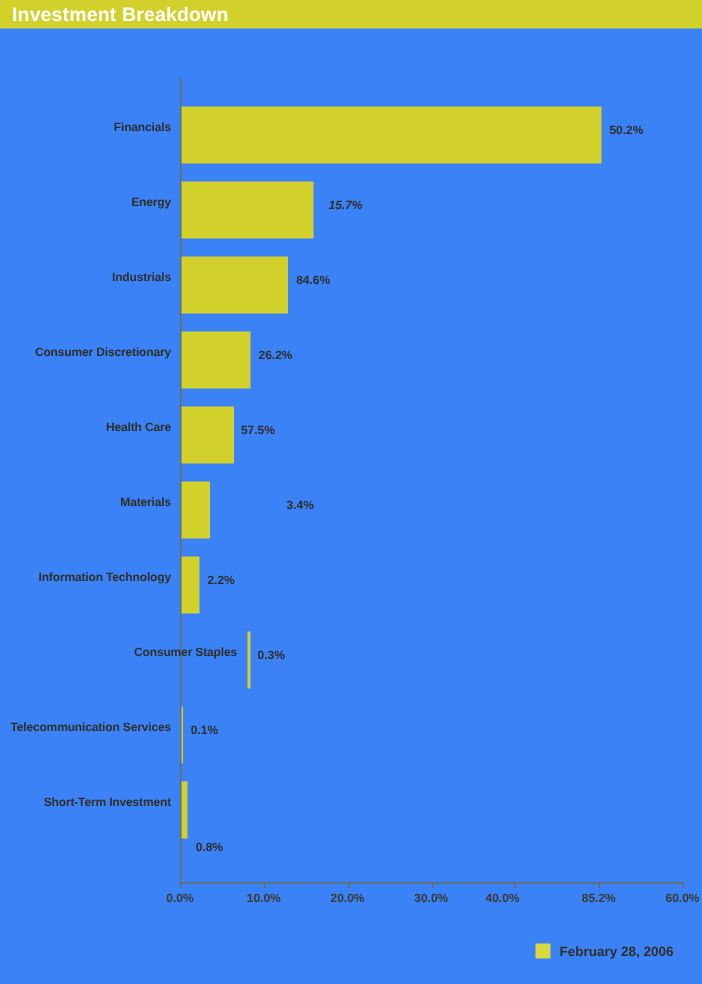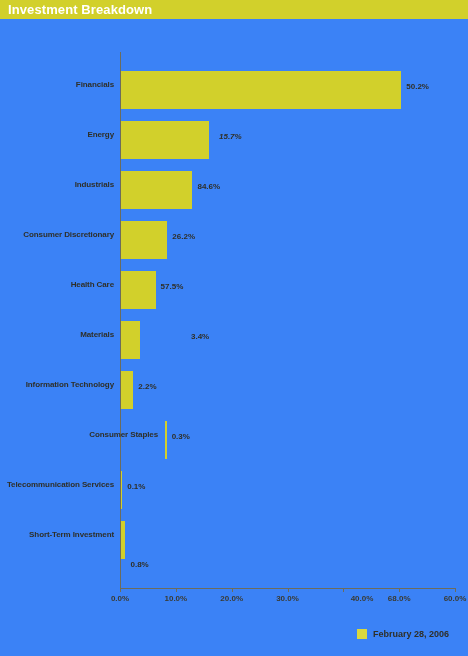--- a/index.html
+++ b/index.html
@@ -168,23 +168,23 @@
     <div id="ticks">
         <div class="tick" style="left: 120px;"></div>
         <div class="tick-label" style="left: 120px;">0.0%</div>
         <div class="tick" style="left: 175.833px;"></div>
         <div class="tick-label" style="left: 175.833px;">10.0%</div>
         <div class="tick" style="left: 231.667px;"></div>
         <div class="tick-label" style="left: 231.667px;">20.0%</div>
         <div class="tick" style="left: 287.5px;"></div>
         <div class="tick-label" style="left: 287.5px;">30.0%</div>
         <div class="tick" style="left: 343.333px;"></div>
-        <div class="tick-label" style="left: 362px;">40.0%</div>
+        <div class="tick-label" style="left: 335px;">40.0%</div>
         <div class="tick" style="left: 399.167px;"></div>
-        <div class="tick-label" style="left: 399.167px;">68.0%</div>
+        <div class="tick-label" style="left: 399.167px;">85.2%</div>
         <div class="tick" style="left: 455px;"></div>
         <div class="tick-label" style="left: 455px;">60.0%</div>
       </div>
     <div id="rows">
         <div class="row" style="top: 14px;">
           <div class="cat-label">Financials</div>
           <div class="bar" style="width: 280.283px; background: rgb(210, 208, 43);"></div>
           <div class="val-label" style="left: 406.283px;">50.2%</div>
         </div>
         <div class="row" style="top: 64px;">

